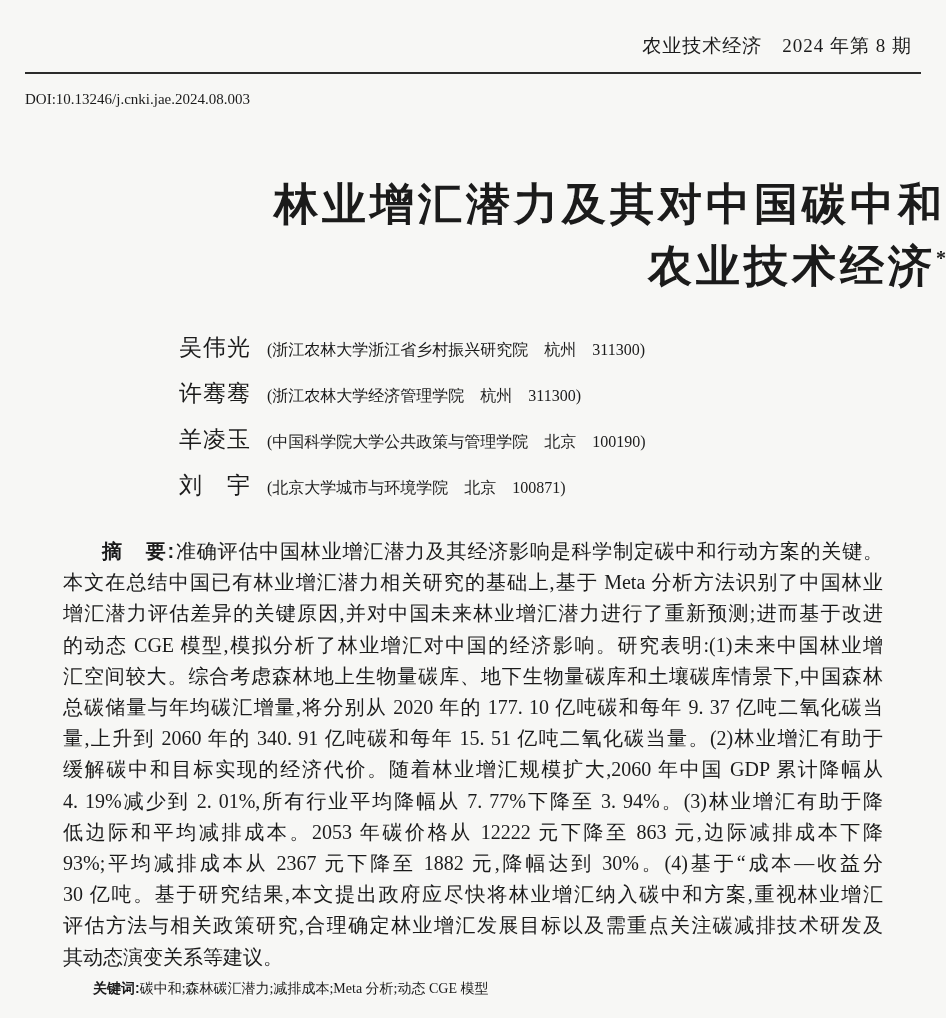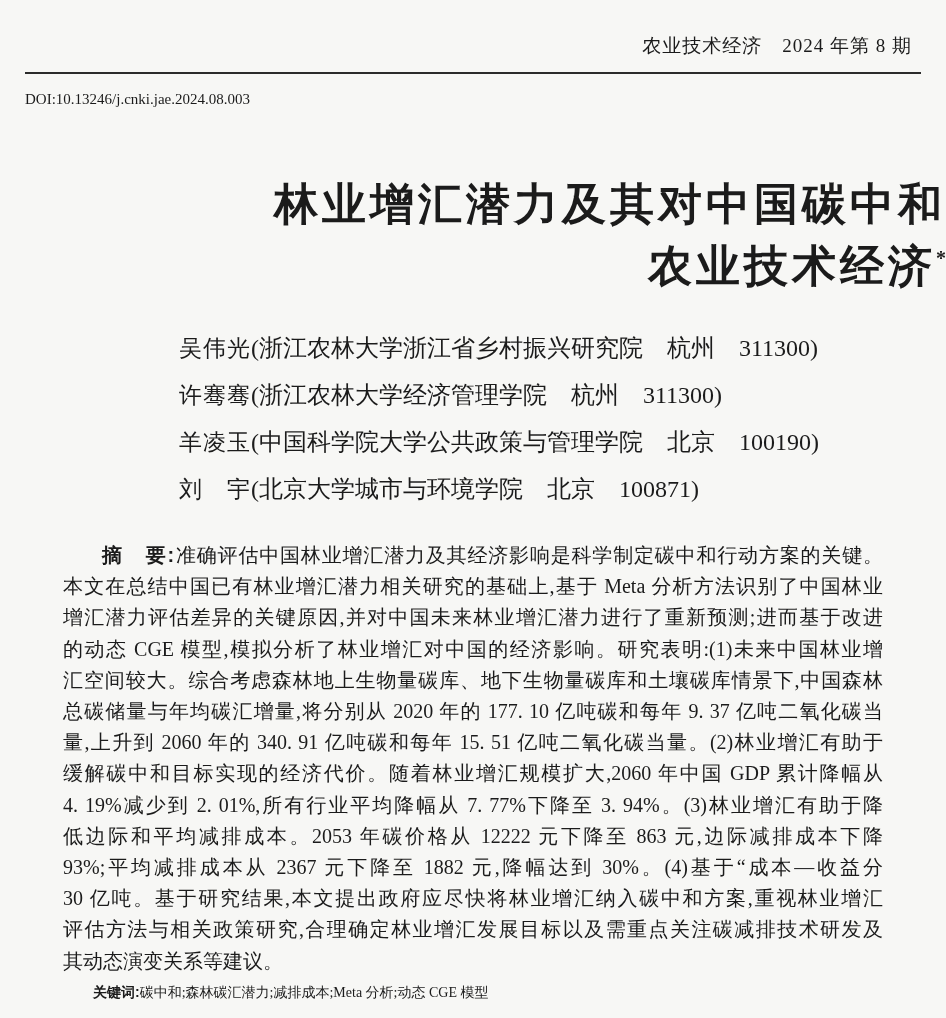--- a/index.html
+++ b/index.html
@@ -53,21 +53,22 @@
     white-space:nowrap;
   }
   .author-name{
     display:inline-block;
     width:76px;
     font-size:23px;
     letter-spacing:1px;
     text-align:right;
   }
   .author-affil{
-    font-size:24px;
+    font-size:16px;
+    margin-left:16px;
   }
   .abstract{
     margin:26px 63px 0 63px;
     width:820px;
     font-size:20px;
   }
   .abs-line{
     line-height:31.2px;
     text-align:justify;
     text-align-last:justify;

